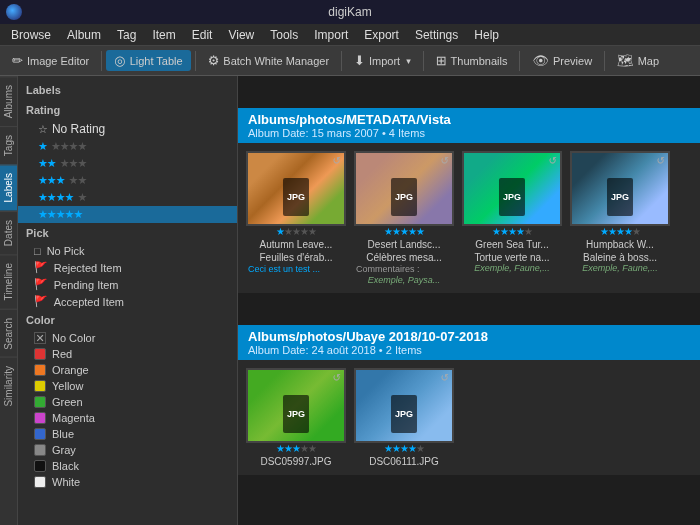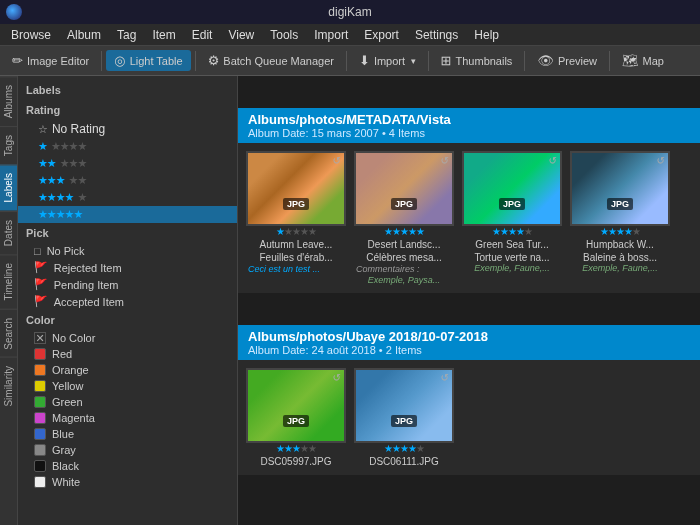--- a/index.html
+++ b/index.html
@@ -223,28 +223,28 @@
     
     .img-autumn { background: linear-gradient(135deg, #c84 20%, #a62 40%, #e95 60%, #7a3 80%); }
     .img-desert { background: linear-gradient(135deg, #b87 20%, #c96 50%, #87a 80%); }
     .img-turtle { background: linear-gradient(135deg, #1a8 20%, #0c6 50%, #3af 80%); }
     .img-whale { background: linear-gradient(135deg, #245 20%, #48a 50%, #9bf 80%); }
     .img-bear { background: linear-gradient(135deg, #4a2 20%, #7b3 50%, #3a2 80%); }
     .img-mountain { background: linear-gradient(135deg, #37a 20%, #59c 50%, #8be 80%); }
 
     .thumb-badge {
       position: absolute;
-      bottom: 14px;
+      bottom: 8px;
       left: 50%;
       transform: translateX(-50%);
       background: rgba(0,0,0,0.6);
       color: #fff;
       font-size: 9px;
       font-weight: bold;
-      padding: 1px 4px;
+      padding: 14px 4px;
       border-radius: 2px;
     }
 
     .thumb-corner-icon {
       position: absolute;
       top: 2px;
       right: 3px;
       font-size: 10px;
       color: #aaa;
     }
@@ -262,21 +262,20 @@
     .thumb-stars {
       text-align: center;
       font-size: 10px;
       color: #0af;
       letter-spacing: -1px;
     }
     .thumb-caption {
       font-size: 9px;
       color: #999;
       text-align: left;
-      font-style: italic;
       padding: 1px 2px;
       max-width: 100px;
       white-space: nowrap;
       overflow: hidden;
       text-overflow: ellipsis;
     }
     .thumb-tags {
       font-size: 9px;
       color: #7a7;
       font-style: italic;
@@ -316,21 +315,21 @@
     <span>Image Editor</span>
   </div>
   <div class="tool-sep"></div>
   <div class="tool-btn active-tool">
     <span class="tool-icon">◎</span>
     <span>Light Table</span>
   </div>
   <div class="tool-sep"></div>
   <div class="tool-btn">
     <span class="tool-icon">⚙</span>
-    <span>Batch Queue Manager</span>
+    <span>Batch White Manager</span>
   </div>
   <div class="tool-sep"></div>
   <div class="tool-btn">
     <span class="tool-icon">⬇</span>
     <span>Import</span>
     <span class="dropdown-arrow">▾</span>
   </div>
   <div class="tool-sep"></div>
   <div class="tool-btn">
     <span class="tool-icon">⊞</span>

